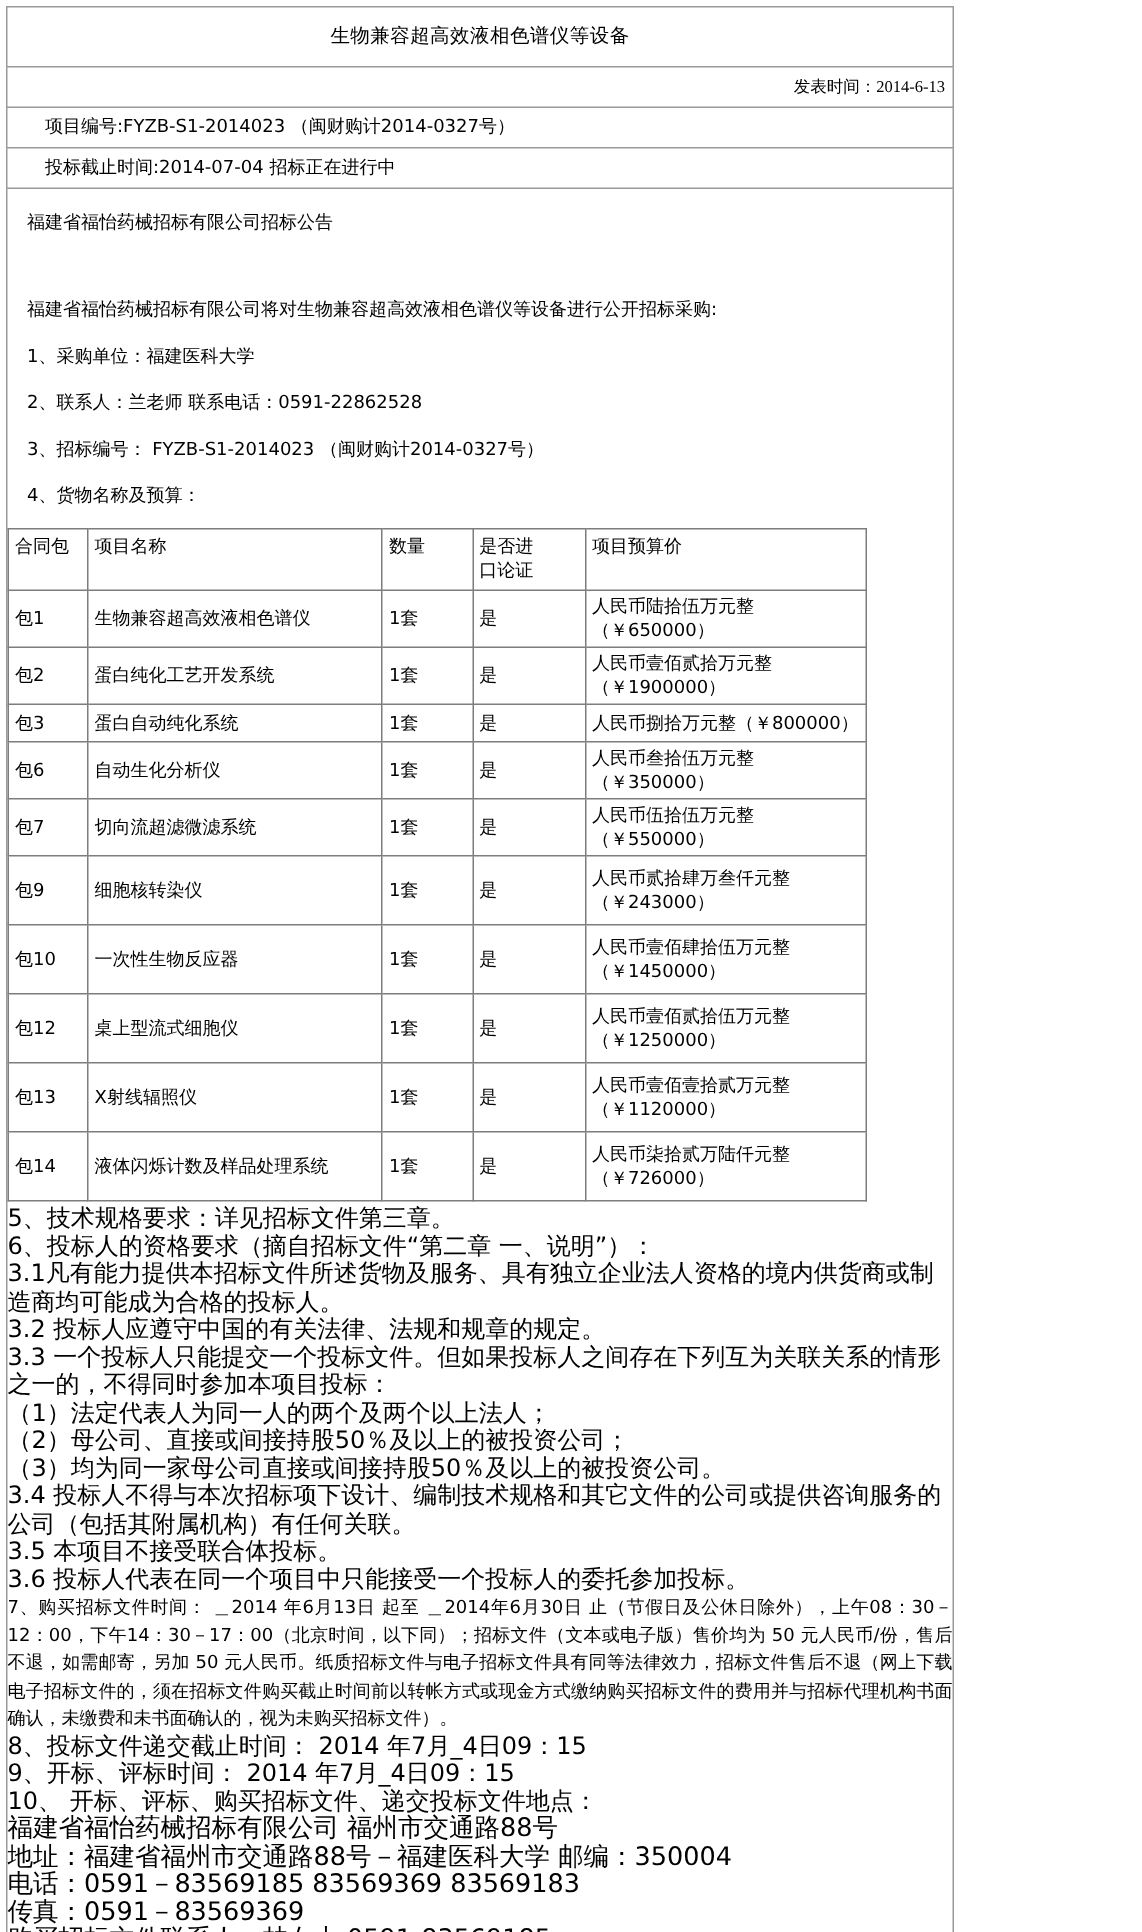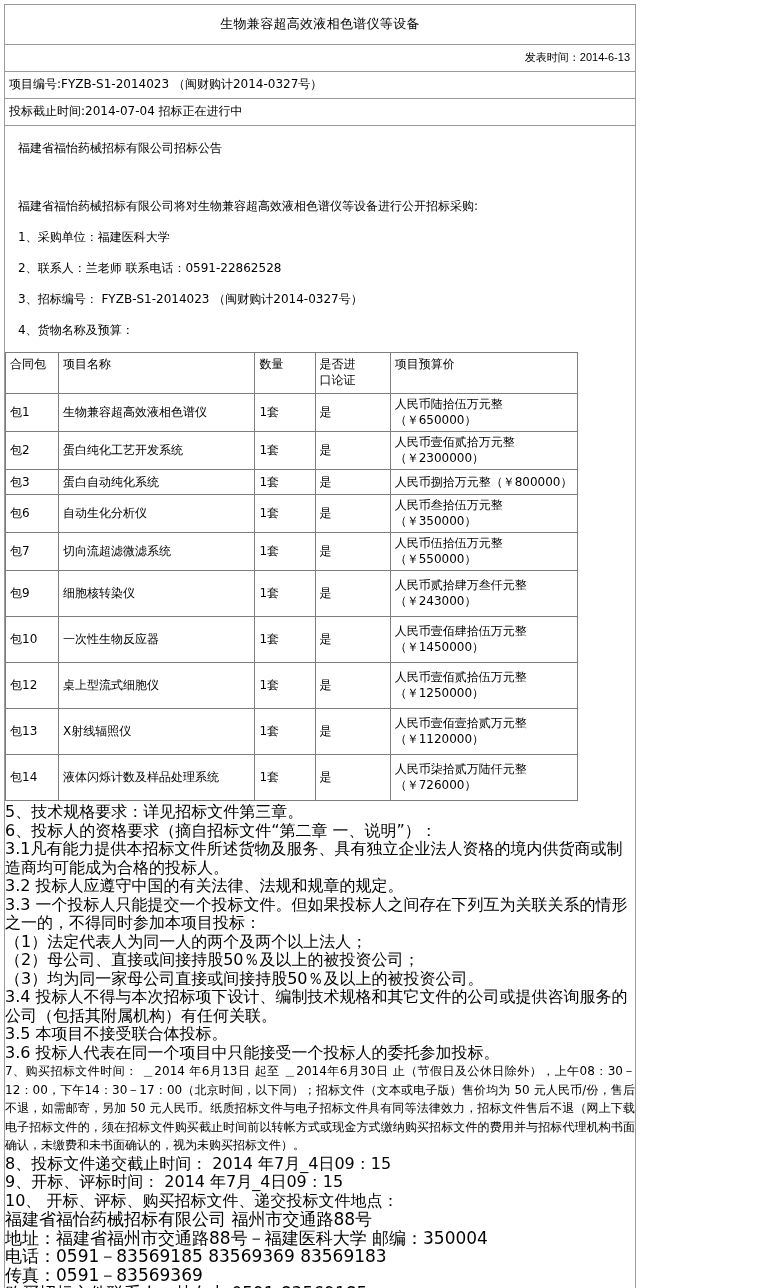--- a/index.html
+++ b/index.html
@@ -45,23 +45,24 @@
   .pub-time {
     text-align: right;
     font-size: 12px;
     padding: 5px 5px 6px 4px;
   }
 
   .meta-line {
     font-size: 12px;
     padding: 4px 4px 5px 4px;
     white-space: nowrap;
+    margin-left: 21px;
   }
   .mono {
-    font-family: Liberation Sans, sans-serif;
+    font-family: Liberation Serif, serif;
     font-size: 11px;
   }
 
   .body-cell {
     padding: 4px 4px 4px 4px;
   }
 
   .para {
     font-size: 12px;
     line-height: 18px;
@@ -189,21 +190,21 @@
                   <td>生物兼容超高效液相色谱仪</td>
                   <td>1套</td>
                   <td>是</td>
                   <td>人民币陆拾伍万元整（￥650000）</td>
                 </tr>
                 <tr>
                   <td>包2</td>
                   <td>蛋白纯化工艺开发系统</td>
                   <td>1套</td>
                   <td>是</td>
-                  <td>人民币壹佰贰拾万元整（￥2300000）</td>
+                  <td>人民币壹佰贰拾万元整（￥1900000）</td>
                 </tr>
                 <tr>
                   <td>包3</td>
                   <td>蛋白自动纯化系统</td>
                   <td>1套</td>
                   <td>是</td>
                   <td>人民币捌拾万元整（￥800000）</td>
                 </tr>
                 <tr>
                   <td>包6</td>

